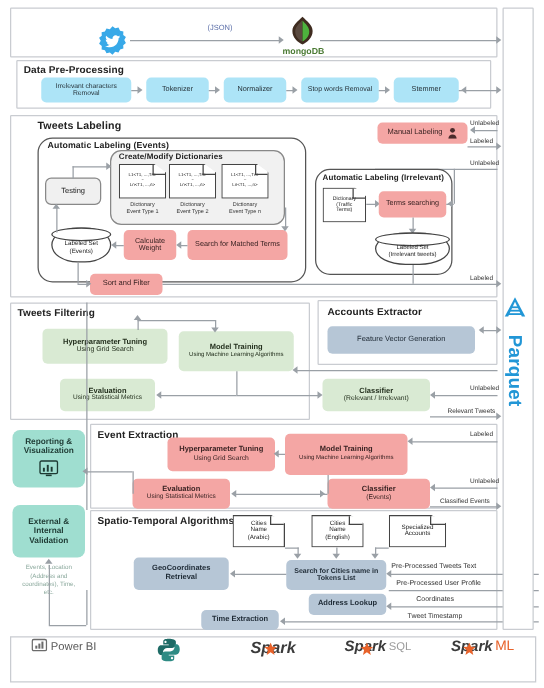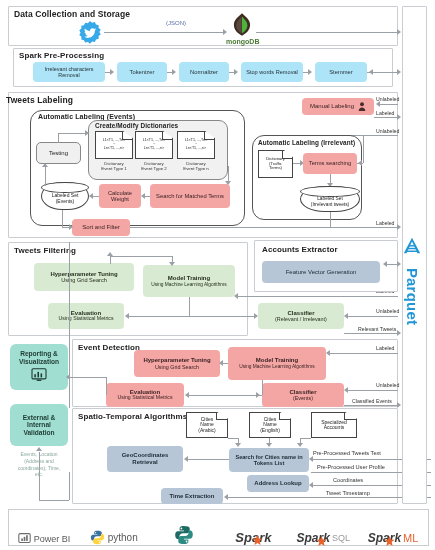--- a/index.html
+++ b/index.html
@@ -37,35 +37,34 @@
        clip-path:polygon(0 0,74% 0,100% 26%,100% 100%,0 100%);}
   .doc .fold{position:absolute;top:0;right:0;width:26%;height:26%;
        background:linear-gradient(to bottom left,#fff 50%,transparent 50%);border-left:1px solid #444;border-bottom:1px solid #444;}
   
   .cyl{position:absolute;box-sizing:border-box;border:1px solid #444;border-radius:50%/16px;background:#fff;
        display:flex;align-items:center;justify-content:center;text-align:center;line-height:1.12;color:#222;}
   .cyl:before{content:"";position:absolute;left:-1px;right:-1px;top:-1px;height:9px;border:1px solid #444;border-radius:50%;background:#fff;}
   .cylt{position:relative;z-index:2;padding-top:5px;}
   
   #logobar{position:absolute;left:8px;top:509px;width:419px;height:35px;border:1px solid #c9ccd1;background:#fff;
-           display:flex;align-items:flex-end;}
+           display:flex;align-items:flex-start;}
   .logo{flex:1;display:flex;align-items:center;justify-content:center;gap:3px;}
   .logo .txt{font-size:9px;color:#5a5a5a;}
   
   #parquet{position:absolute;left:398px;top:236px;width:28px;height:120px;}
   #parquet .pw{position:absolute;left:-34px;top:52px;width:96px;transform:rotate(90deg);
        font-size:15px;color:#2196d6;font-weight:bold;letter-spacing:.2px;text-align:center;}
 </style>
 </head>
 <body>
 
 <div id="page">
 
   <div class="sec" style="left:8px;top:6px;width:390px;height:40px;"></div>
-  <div class="sec-title" style="left:14px;top:9px;font-size:8.5px;">Data Collection and Storage</div>
 
   <div class="abs" style="left:77px;top:20px;width:26px;height:26px;">
     <svg width="26" height="26" viewBox="0 0 40 40">
       <path fill="#38a9e8" d="M20 1.5l3.3 2.6 4.1-.9 1.9 3.8 4.1 1 -.2 4.2 3.3 2.6 -2 3.7 2 3.7 -3.3 2.6 .2 4.2 -4.1 1 -1.9 3.8 -4.1-.9L20 36.5l-3.3-2.6 -4.1 .9 -1.9-3.8 -4.1-1 .2-4.2 -3.3-2.6 2-3.7 -2-3.7 3.3-2.6 -.2-4.2 4.1-1 1.9-3.8 4.1 .9z"></path>
       <path fill="#ffffff" d="M29.5 14.3c-.7.3-1.4.5-2.2.6.8-.5 1.4-1.2 1.7-2.1-.7.4-1.6.8-2.4.9-.7-.8-1.7-1.2-2.8-1.2-2.1 0-3.8 1.7-3.8 3.8 0 .3 0 .6.1.9-3.2-.2-6-1.7-7.9-4-.3.6-.5 1.2-.5 2 0 1.3.7 2.5 1.7 3.2-.6 0-1.2-.2-1.7-.5v.1c0 1.8 1.3 3.4 3 3.7-.3.1-.6.1-1 .1-.2 0-.5 0-.7-.1.5 1.5 1.9 2.6 3.5 2.6-1.3 1-2.9 1.6-4.7 1.6-.3 0-.6 0-.9-.1 1.7 1.1 3.7 1.7 5.8 1.7 7 0 10.8-5.8 10.8-10.8v-.5c.8-.5 1.4-1.2 2-2z"></path>
     </svg>
   </div>
 
   <div class="lbl" style="left:166px;top:20px;font-size:6px;color:#5b6ea8;">(JSON)</div>
   <div class="h" style="left:104px;top:32px;width:120px;"></div>
@@ -76,21 +75,21 @@
       <path fill="#3f2c20" d="M20 2c5 5 12 9.5 12 17 0 8-6 13-12 16C14 32 8 27 8 19 8 11.5 15 7 20 2z"></path>
       <path fill="#4db33d" d="M20 6.5c3.3 3.8 8 7.3 8 13 0 5.6-3.8 9.6-8 12z"></path>
       <path fill="#fff" d="M19.4 6.5c-3.3 3.8-8 7.3-8 13 0 5.6 3.8 9.6 8 12z" opacity="0.14"></path>
     </svg>
   </div>
   <div class="lbl" style="left:226px;top:38px;font-size:7px;color:#4a7a33;font-weight:bold;">mongoDB</div>
   <div class="h" style="left:256px;top:32px;width:142px;"></div>
   <div class="ar ar-r" style="left:397px;top:29px;"></div>
 
   <div class="sec" style="left:13px;top:48px;width:380px;height:39px;"></div>
-  <div class="sec-title" style="left:19px;top:51px;font-size:8px;">Spark Pre-Processing</div>
+  <div class="sec-title" style="left:19px;top:51px;font-size:8px;">Data Pre-Processing</div>
 
   <div class="rr blue" style="left:33px;top:62px;width:72px;height:20px;font-size:5.4px;padding:0 3px;">
     <span>Irrelevant characters Removal</span>
   </div>
   <div class="ar ar-r" style="left:110px;top:69px;"></div>
   <div class="h" style="left:105px;top:72px;width:6px;"></div>
 
   <div class="rr blue" style="left:117px;top:62px;width:50px;height:20px;font-size:5.8px;">
     <span>Tokenizer</span>
   </div>
@@ -110,21 +109,21 @@
   <div class="ar ar-r" style="left:308px;top:69px;"></div>
 
   <div class="rr blue" style="left:315px;top:62px;width:52px;height:20px;font-size:5.8px;">
     <span>Stemmer</span>
   </div>
   <div class="h" style="left:367px;top:72px;width:31px;"></div>
   <div class="ar ar-r" style="left:397px;top:69px;"></div>
   <div class="ar ar-l" style="left:369px;top:69px;"></div>
 
   <div class="sec" style="left:8px;top:92px;width:390px;height:146px;"></div>
-  <div class="sec-title" style="left:6px;top:95px;font-size:8.5px;">Tweets Labeling</div>
+  <div class="sec-title" style="left:30px;top:95px;font-size:8.5px;">Tweets Labeling</div>
 
   <div class="rr red" style="left:302px;top:98px;width:72px;height:17px;font-size:6px;flex-direction:row;gap:4px;">
     <span>Manual Labeling</span>
     <span style="display:inline-block;width:8px;height:9px;">
       <svg width="8" height="9" viewBox="0 0 10 12">
           <circle cx="5" cy="3" r="2.6" fill="#4a2b2b"></circle>
           <path d="M0.6 12c0-3 2-4.6 4.4-4.6S9.4 9 9.4 12z" fill="#4a2b2b"></path>
         </svg>
     </span>
   </div>
@@ -294,21 +293,21 @@
   <div class="sec" style="left:254px;top:240px;width:144px;height:52px;"></div>
   <div class="sec-title" style="left:262px;top:245px;font-size:8px;">Accounts Extractor</div>
   <div class="rr slate" style="left:262px;top:261px;width:118px;height:22px;font-size:6px;">
     <span>Feature Vector Generation</span>
   </div>
   <div class="h" style="left:384px;top:264px;width:14px;"></div>
   <div class="ar ar-r" style="left:397px;top:261px;"></div>
   <div class="ar ar-l" style="left:383px;top:261px;"></div>
 
   <div class="sec" style="left:72px;top:339px;width:326px;height:68px;"></div>
-  <div class="sec-title" style="left:78px;top:343px;font-size:8px;">Event Detection</div>
+  <div class="sec-title" style="left:78px;top:343px;font-size:8px;">Event Extraction</div>
 
   <div class="rr red" style="left:134px;top:350px;width:86px;height:27px;font-size:6px;">
     <span class="t1">Hyperparameter Tuning</span>
     <span class="t2" style="font-size:5.4px;">Using Grid Search</span>
   </div>
 
   <div class="rr red" style="left:228px;top:347px;width:98px;height:33px;font-size:6px;">
     <span class="t1">Model Training</span>
     <span class="t2" style="font-size:4.8px;">Using Machine Learning Algorithms</span>
   </div>
@@ -451,27 +450,20 @@
     <div class="logo">
       <svg width="13" height="13" viewBox="0 0 16 16">
         <rect x="1" y="2" width="14" height="11" rx="1.5" fill="none" stroke="#6b6b6b" stroke-width="1.3"></rect>
         <rect x="4" y="8" width="2" height="3" fill="#6b6b6b"></rect>
         <rect x="7" y="6" width="2" height="5" fill="#6b6b6b"></rect>
         <rect x="10" y="4" width="2" height="7" fill="#6b6b6b"></rect>
       </svg>
       <span class="txt" style="font-size:9px;">Power BI</span>
     </div>
 
-    <div class="logo">
-      <svg width="15" height="15" viewBox="0 0 20 20">
-        <path fill="#3a72a2" d="M9.8 1c-2.4 0-4.2.5-4.2 2.3v2.3h4.4v.6H4.2S1.2 5.9 1.2 10s2.6 4 2.6 4h1.6v-2.4c0-1.8 1.6-3.3 3.4-3.3h4c1.6 0 2.9-1.3 2.9-2.9V3.3C15.7 1.8 13.3 1 9.8 1zM7.4 2.6c.5 0 .9.4.9.9s-.4.9-.9.9-.9-.4-.9-.9.4-.9.9-.9z"></path>
-        <path fill="#ffd43b" d="M10.2 19c2.4 0 4.2-.5 4.2-2.3v-2.3H10v-.6h5.8s3-.3 3-4.4-2.6-4-2.6-4h-1.6v2.4c0 1.8-1.6 3.3-3.4 3.3h-4C5.6 11.1 4.3 12.4 4.3 14v2.7c0 1.5 2.4 2.3 5.9 2.3zm2.4-1.6c-.5 0-.9-.4-.9-.9s.4-.9.9-.9.9.4.9.9-.4.9-.9.9z"></path>
-      </svg>
-      <span class="txt" style="font-size:10px;color:#5a5a5a;">python</span>
-    </div>
 
     <div class="logo">
       <svg width="20" height="20" viewBox="0 0 20 20">
         <path fill="#1e6b66" d="M9.8 1c-2.4 0-4.2.5-4.2 2.3v2.3h4.4v.6H4.2S1.2 5.9 1.2 10s2.6 4 2.6 4h1.6v-2.4c0-1.8 1.6-3.3 3.4-3.3h4c1.6 0 2.9-1.3 2.9-2.9V3.3C15.7 1.8 13.3 1 9.8 1zM7.4 2.6c.5 0 .9.4.9.9s-.4.9-.9.9-.9-.4-.9-.9.4-.9.9-.9z"></path>
         <path fill="#2e8b84" d="M10.2 19c2.4 0 4.2-.5 4.2-2.3v-2.3H10v-.6h5.8s3-.3 3-4.4-2.6-4-2.6-4h-1.6v2.4c0 1.8-1.6 3.3-3.4 3.3h-4C5.6 11.1 4.3 12.4 4.3 14v2.7c0 1.5 2.4 2.3 5.9 2.3zm2.4-1.6c-.5 0-.9-.4-.9-.9s.4-.9.9-.9.9.4.9.9-.4.9-.9.9z"></path>
       </svg>
     </div>
 
     <div class="logo" style="position:relative;">
       <span style="position:absolute;left:34px;top:2px;">

